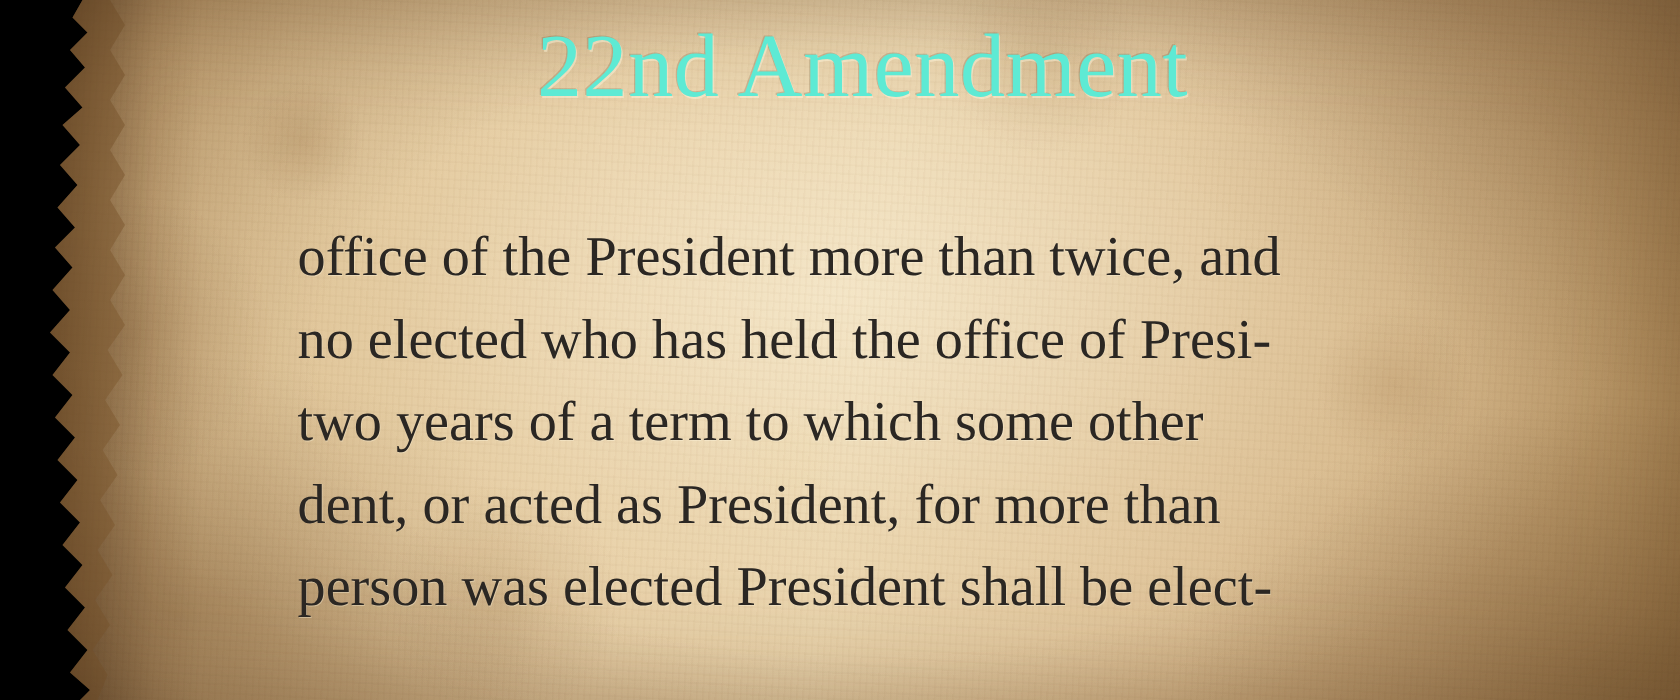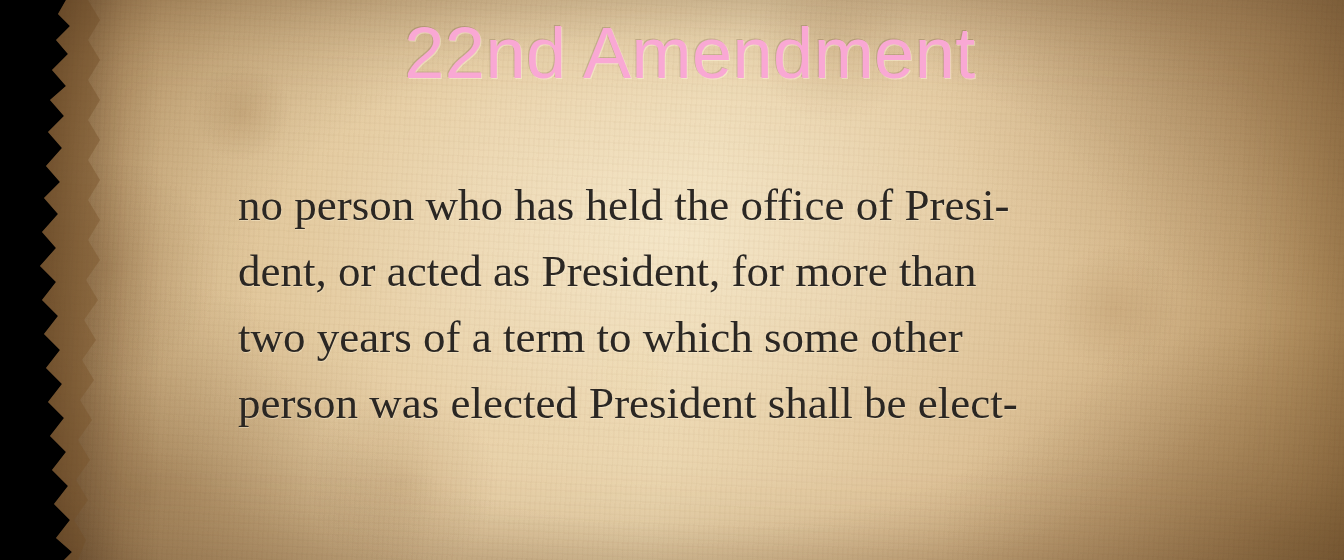--- a/index.html
+++ b/index.html
@@ -105,25 +105,25 @@
     width: 1344px;
     height: 560px;
   }
 
   #doc-title {
     position: absolute;
     left: 180px;
     top: 10px;
     width: 1020px;
     text-align: center;
-    font-family: Liberation Sans, sans-serif;
+    font-family: Liberation Serif, serif;
     font-size: 72px;
     line-height: 86px;
     letter-spacing: 0.5px;
-    color: #f9a8d4;
+    color: #5eead4;
     text-shadow: 1px 1px 0 rgba(255,248,225,0.45), -1px -1px 0 rgba(60,44,24,0.18);
   }
 
   #body-text {
     position: absolute;
     left: 238px;
     top: 172px;
     width: 940px;
     font-family: "Liberation Serif", "DejaVu Serif", serif;
     font-size: 45px;
@@ -162,20 +162,21 @@
              L98,300 L86,280 L100,260 L88,240 L100,220 L88,200 L100,180 L88,160
              L100,140 L88,120 L100,100 L88,80 L100,60 L88,40 L100,20 L88,0 Z" fill="#8a6436" opacity="0.55"></path>
   </svg>
 
   <div id="vignette"></div>
 
   <div id="content">
     <div id="doc-title">22nd Amendment</div>
 
     <div id="body-text">
-      <span class="line">no person who has held the office of Presi-</span>
+      <span class="line">office of the President more than twice, and</span>
+      <span class="line">no elected who has held the office of Presi-</span>
+      <span class="line">two years of a term to which some other</span>
       <span class="line">dent, or acted as President, for more than</span>
-      <span class="line">two years of a term to which some other</span>
       <span class="line">person was elected President shall be elect-</span>
     </div>
   </div>
 
 </div>
 
 </body></html>

